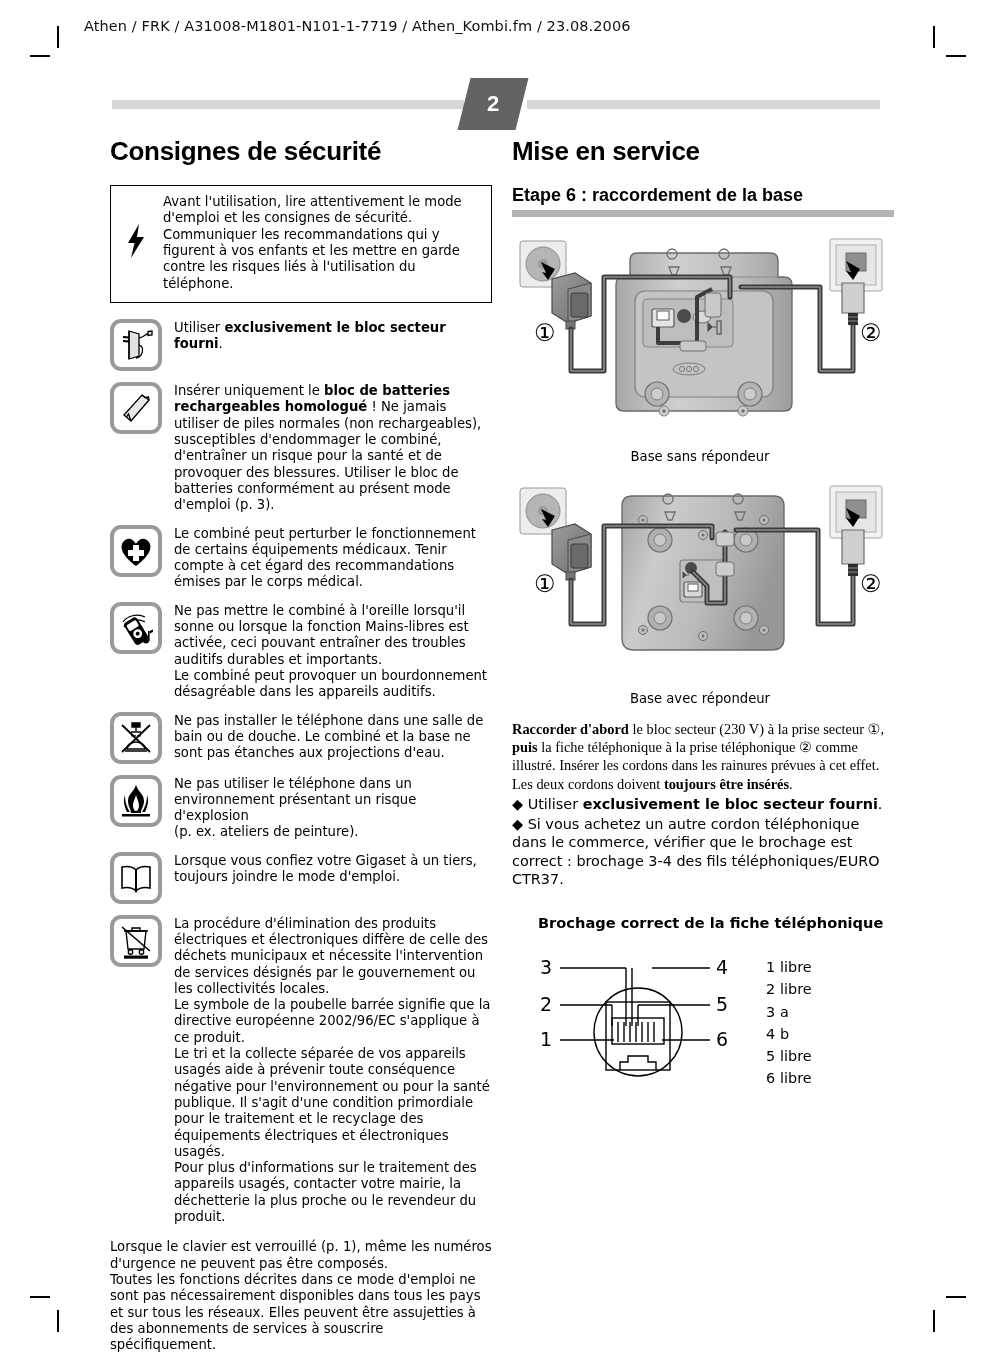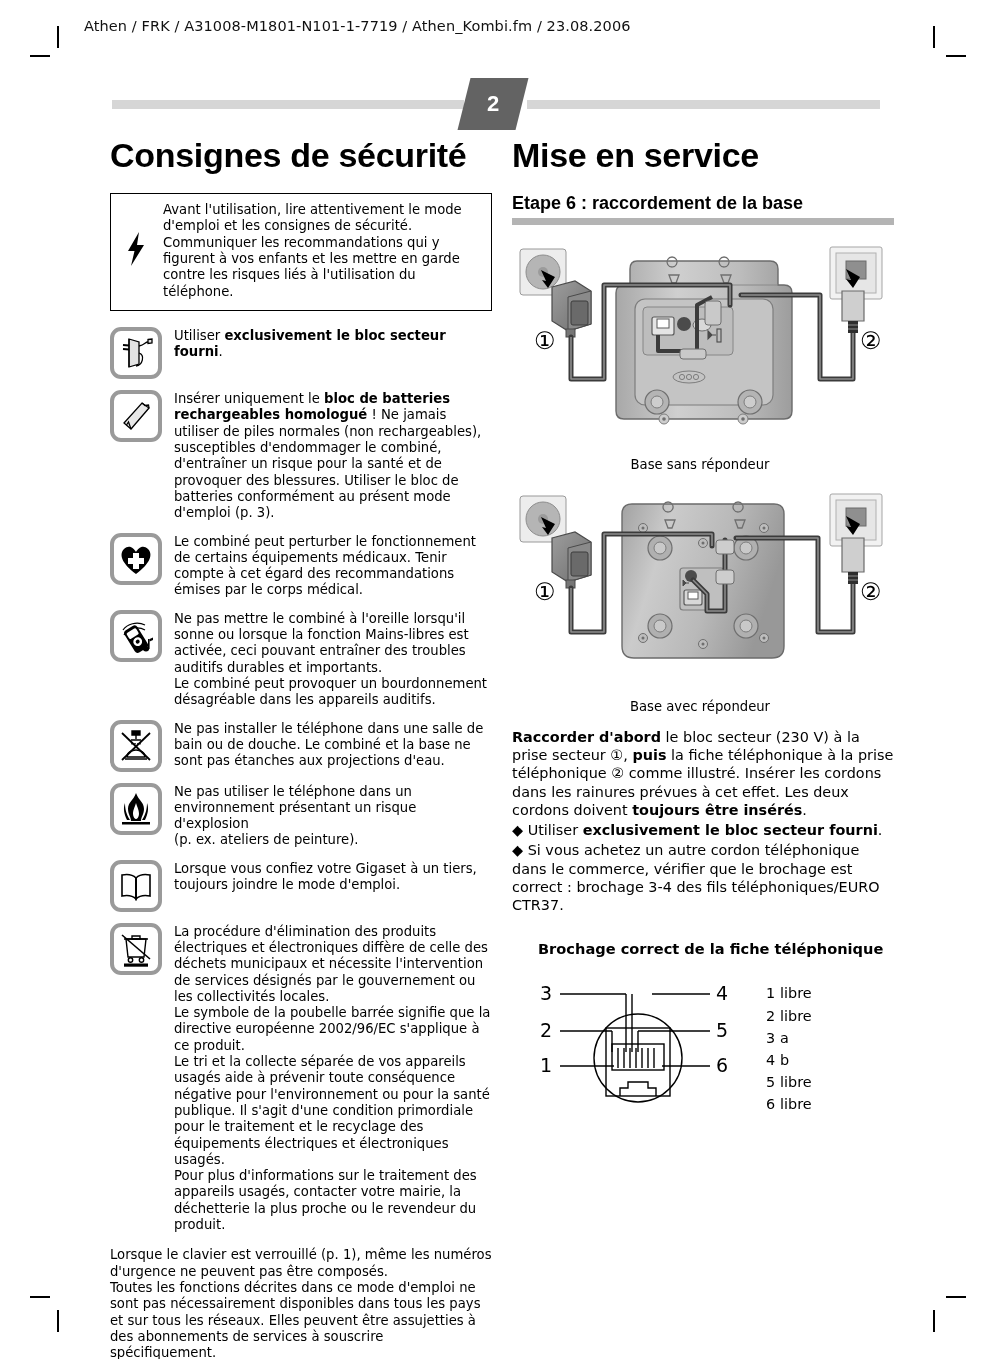--- a/index.html
+++ b/index.html
@@ -62,21 +62,21 @@
     font-family: "Liberation Sans", sans-serif;
   }
 
   
   .col-left  { position: absolute; left: 110px; top: 136px; width: 382px; }
   .col-right { position: absolute; left: 512px; top: 136px; width: 382px; }
 
   h1.sec-title {
     margin: 0 0 18px 0;
     font-family: "Liberation Sans", sans-serif;
-    font-size: 34px;
+    font-size: 26px;
     font-weight: bold;
     letter-spacing: -0.3px;
   }
   h2.sub-title {
     margin: 10px 0 4px 0;
     font-family: "Liberation Sans", sans-serif;
     font-size: 18px;
     font-weight: bold;
   }
   .rule-gray {
@@ -149,20 +149,21 @@
     text-align: center;
     font-size: 13.2px;
     padding-right: 6px;
     margin-top: 1px;
     margin-bottom: 14px;
   }
   .body-text {
     font-size: 14.4px;
     line-height: 1.265;
     margin-top: 6px;
+    font-family: Liberation Serif, serif;
   }
   .bullet-line {
     font-size: 14.4px;
     line-height: 1.265;
     margin-top: 2px;
   }
 
   .pin-title {
     font-size: 14.6px;
     font-weight: bold;

